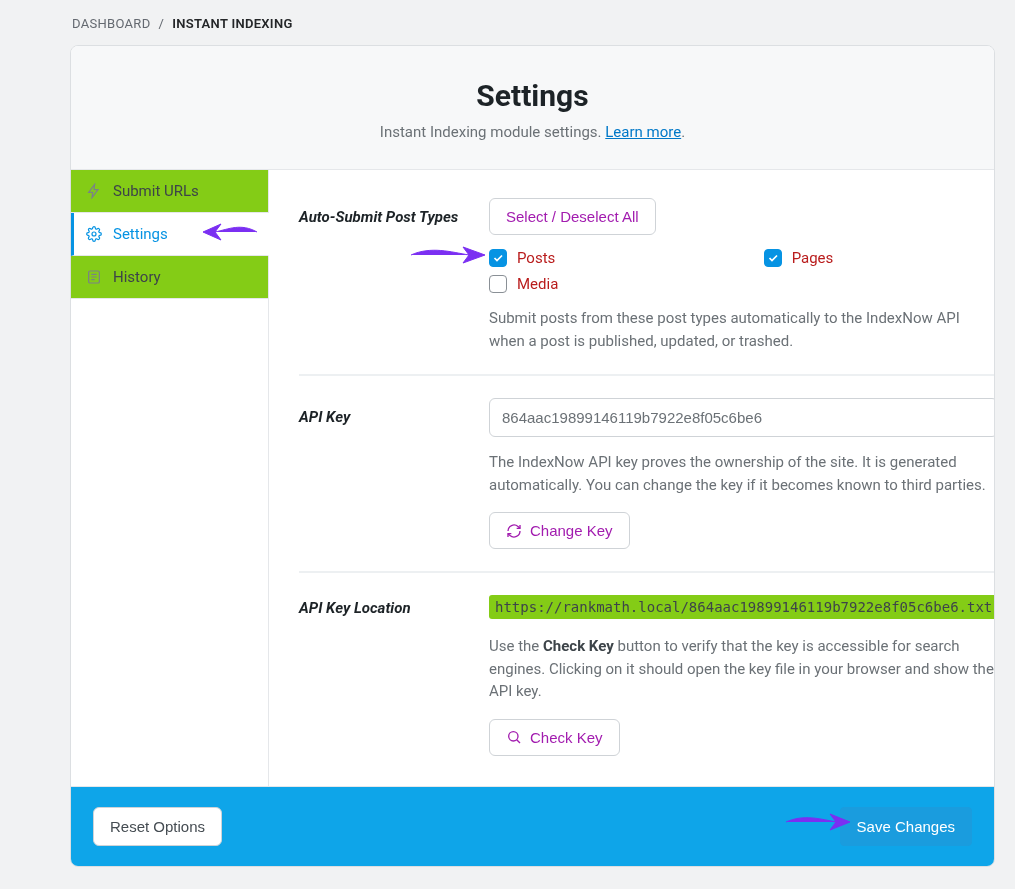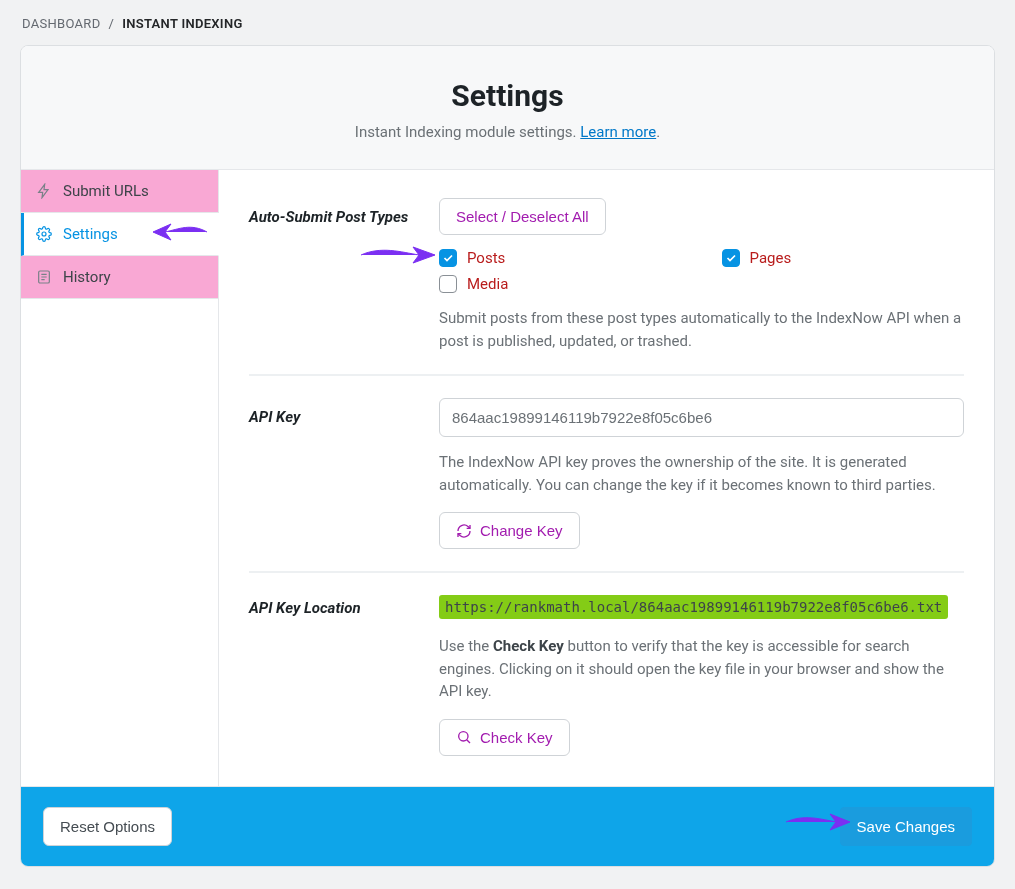--- a/index.html
+++ b/index.html
@@ -4,21 +4,21 @@
 <style>
   * { box-sizing: border-box; }
   html, body { margin:0; padding:0; }
   body {
     font-family: -apple-system, BlinkMacSystemFont, "Segoe UI", Roboto, Helvetica, Arial, sans-serif;
     background:#f1f2f3;
     color:#242628;
     font-size:15px;
     width:1015px;
   }
-  .page { padding:16px 20px 24px 20px; }
+  .page { padding:16px 20px 24px 34px;margin-left:36px; }
   .breadcrumb { font-size:13px; color:#646970; letter-spacing:.3px; display:flex; align-items:center; gap:8px; margin-bottom:14px; padding-left:2px;}
   .breadcrumb a { color:#646970; text-decoration:none; }
   .breadcrumb .current { color:#242628; font-weight:600;}
   .card {
     background:#fff;
     border:1px solid #dcdfe2;
     border-radius:8px;
     overflow:hidden;
   }
   .card-header {
@@ -32,21 +32,21 @@
   .card-header .subtitle a { color:#0078c8; text-decoration:underline;}
   .body { display:flex; }
   .tabs { width:198px; flex:0 0 198px; }
   .tab {
     display:flex; align-items:center; gap:10px;
     padding:12px 14px;
     font-size:15px;
     color:#3d4449;
     border-bottom:1px solid #e5e7ea;
     border-right:1px solid #e5e7ea;
-    background:#f9a8d4;
+    background:#84cc16;
     cursor:pointer;
   }
   .tab:first-child{border-top:none;}
   .tab .ic { width:18px; height:18px; display:flex; align-items:center; justify-content:center; color:#7a8188;}
   .tab.active { color:#0693e3; border-left:3px solid #0693e3; padding-left:11px; background:#fff; border-right:1px solid #fff;}
   .tab.active .ic { color:#0693e3;}
   .tabs-spacer { border-right:1px solid #e5e7ea; height:100%;}
   .content { flex:1; padding:28px 30px 8px 30px;}
   .field-row { display:flex; gap:24px; padding:0 0 22px 0;}
   .field-row + .sep { border:0; border-top:2px solid #edf0f2; margin:0 0 22px 0;}

